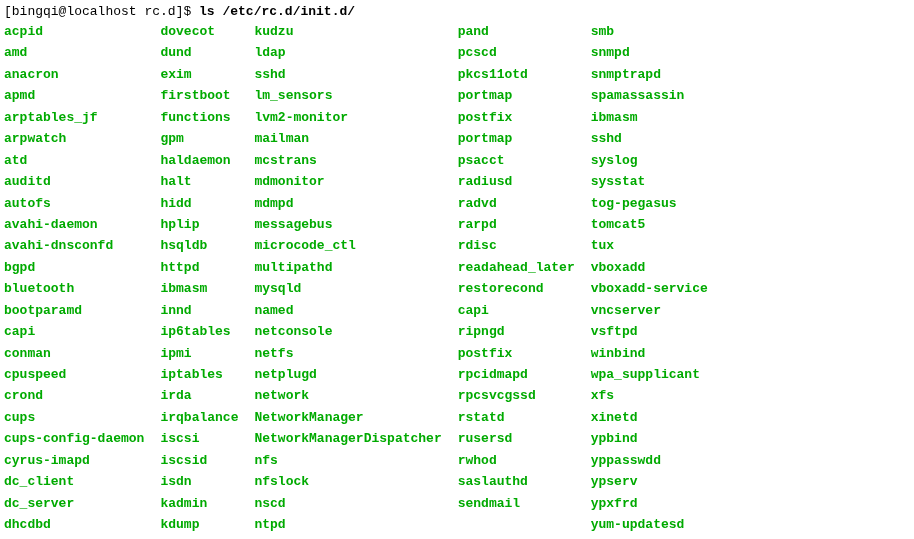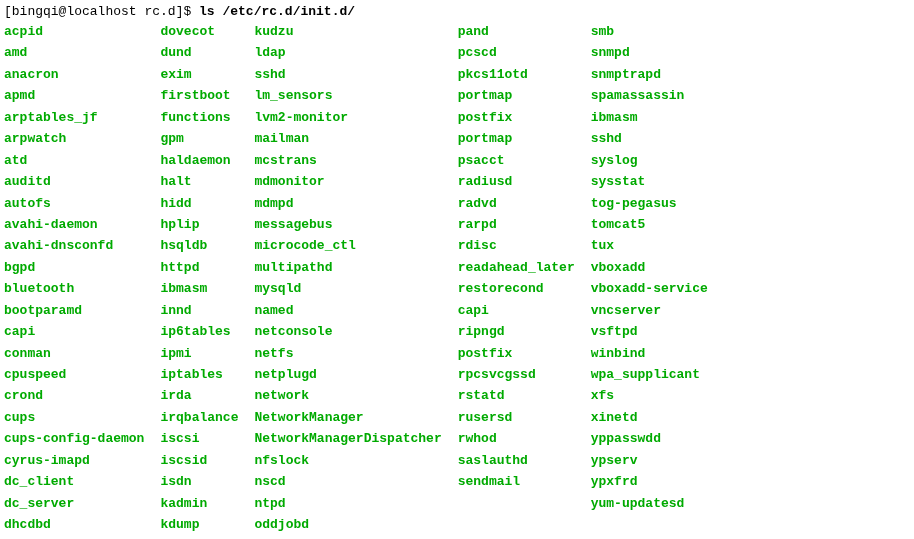--- a/index.html
+++ b/index.html
@@ -121,20 +121,21 @@
     <span class="entry">microcode_ctl</span>
     <span class="entry">multipathd</span>
     <span class="entry">mysqld</span>
     <span class="entry">named</span>
     <span class="entry">netconsole</span>
     <span class="entry">netfs</span>
     <span class="entry">netplugd</span>
     <span class="entry">network</span>
     <span class="entry">NetworkManager</span>
     <span class="entry">NetworkManagerDispatcher</span>
+    <span class="entry">nfs</span>
     <span class="entry">nfslock</span>
     <span class="entry">nscd</span>
     <span class="entry">ntpd</span>
     <span class="entry">oddjobd</span>
 
   </div>
   <div class="col">
     <span class="entry">pand</span>
     <span class="entry">pcscd</span>
     <span class="entry">pkcs11otd</span>
@@ -144,20 +145,21 @@
     <span class="entry">psacct</span>
     <span class="entry">radiusd</span>
     <span class="entry">radvd</span>
     <span class="entry">rarpd</span>
     <span class="entry">rdisc</span>
     <span class="entry">readahead_later</span>
     <span class="entry">restorecond</span>
     <span class="entry">capi</span>
     <span class="entry">ripngd</span>
     <span class="entry">postfix</span>
+    <span class="entry">rpcidmapd</span>
     <span class="entry">rpcsvcgssd</span>
     <span class="entry">rstatd</span>
     <span class="entry">rusersd</span>
     <span class="entry">rwhod</span>
     <span class="entry">saslauthd</span>
     <span class="entry">sendmail</span>
 
   </div>
   <div class="col">
     <span class="entry">smb</span>
@@ -172,19 +174,20 @@
     <span class="entry">tomcat5</span>
     <span class="entry">tux</span>
     <span class="entry">vboxadd</span>
     <span class="entry">vboxadd-service</span>
     <span class="entry">vncserver</span>
     <span class="entry">vsftpd</span>
     <span class="entry">winbind</span>
     <span class="entry">wpa_supplicant</span>
     <span class="entry">xfs</span>
     <span class="entry">xinetd</span>
+    <span class="entry">ypbind</span>
     <span class="entry">yppasswdd</span>
     <span class="entry">ypserv</span>
     <span class="entry">ypxfrd</span>
     <span class="entry">yum-updatesd</span>
 
   </div>
 </div>
 
 </body></html>

